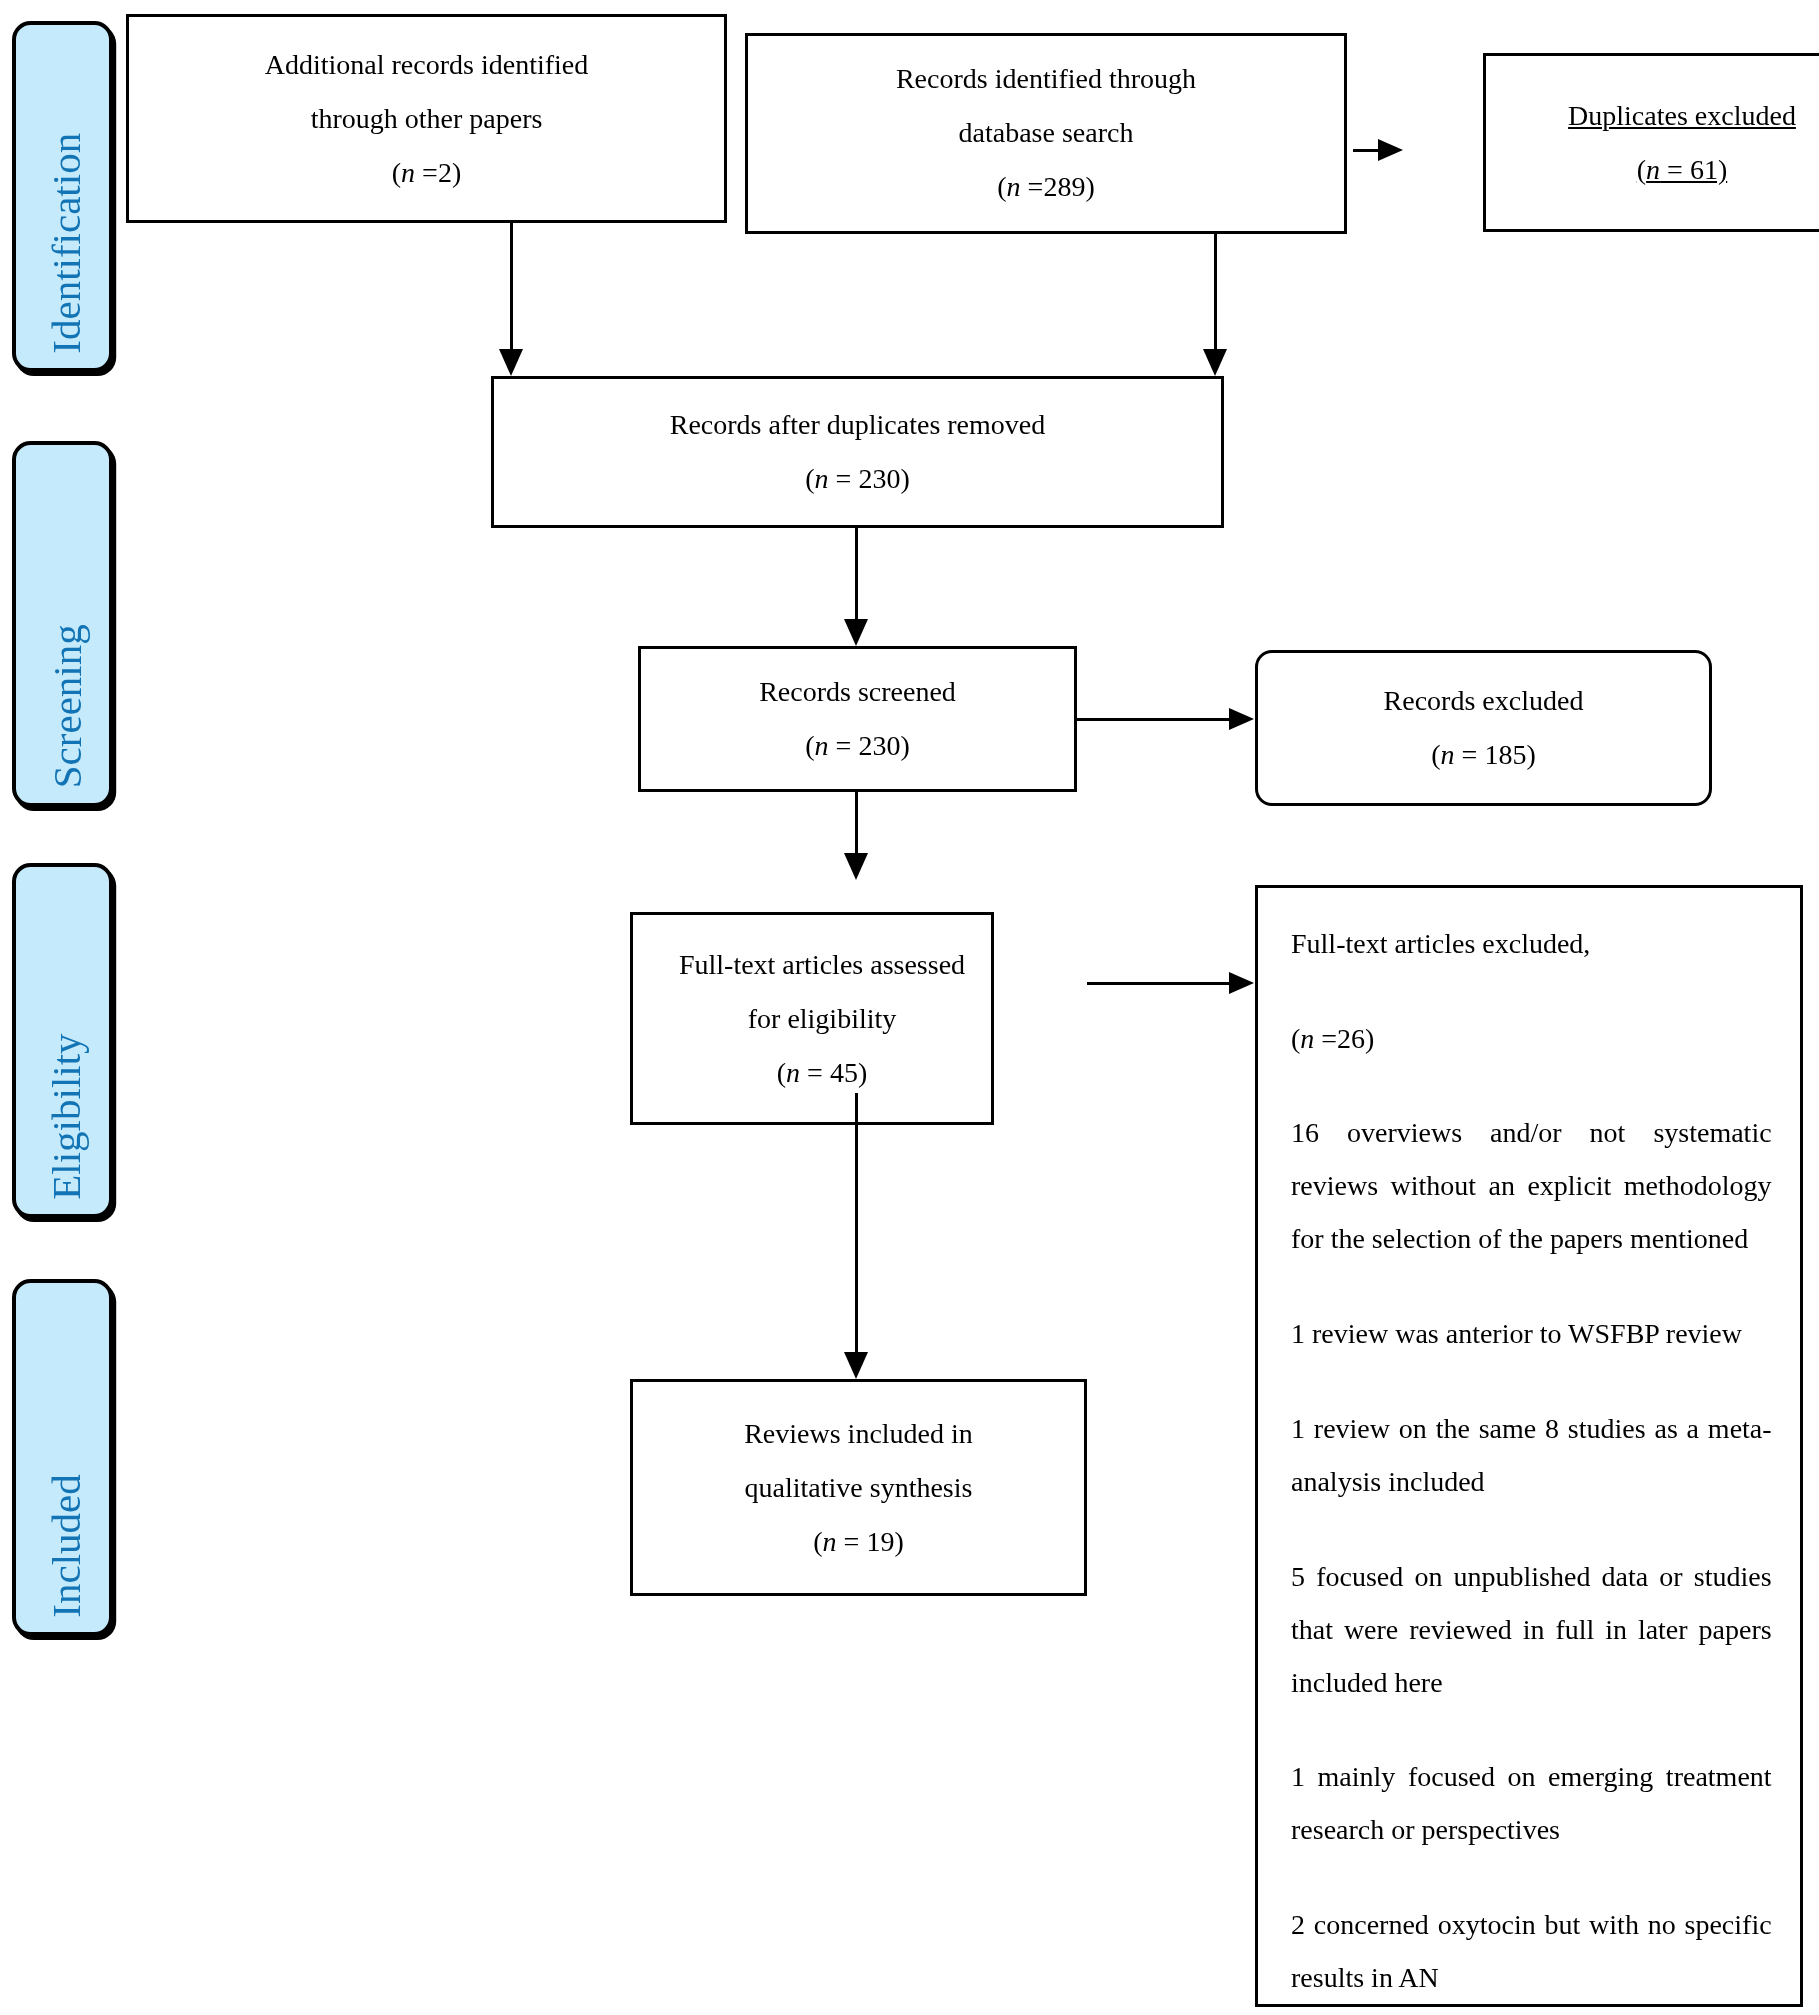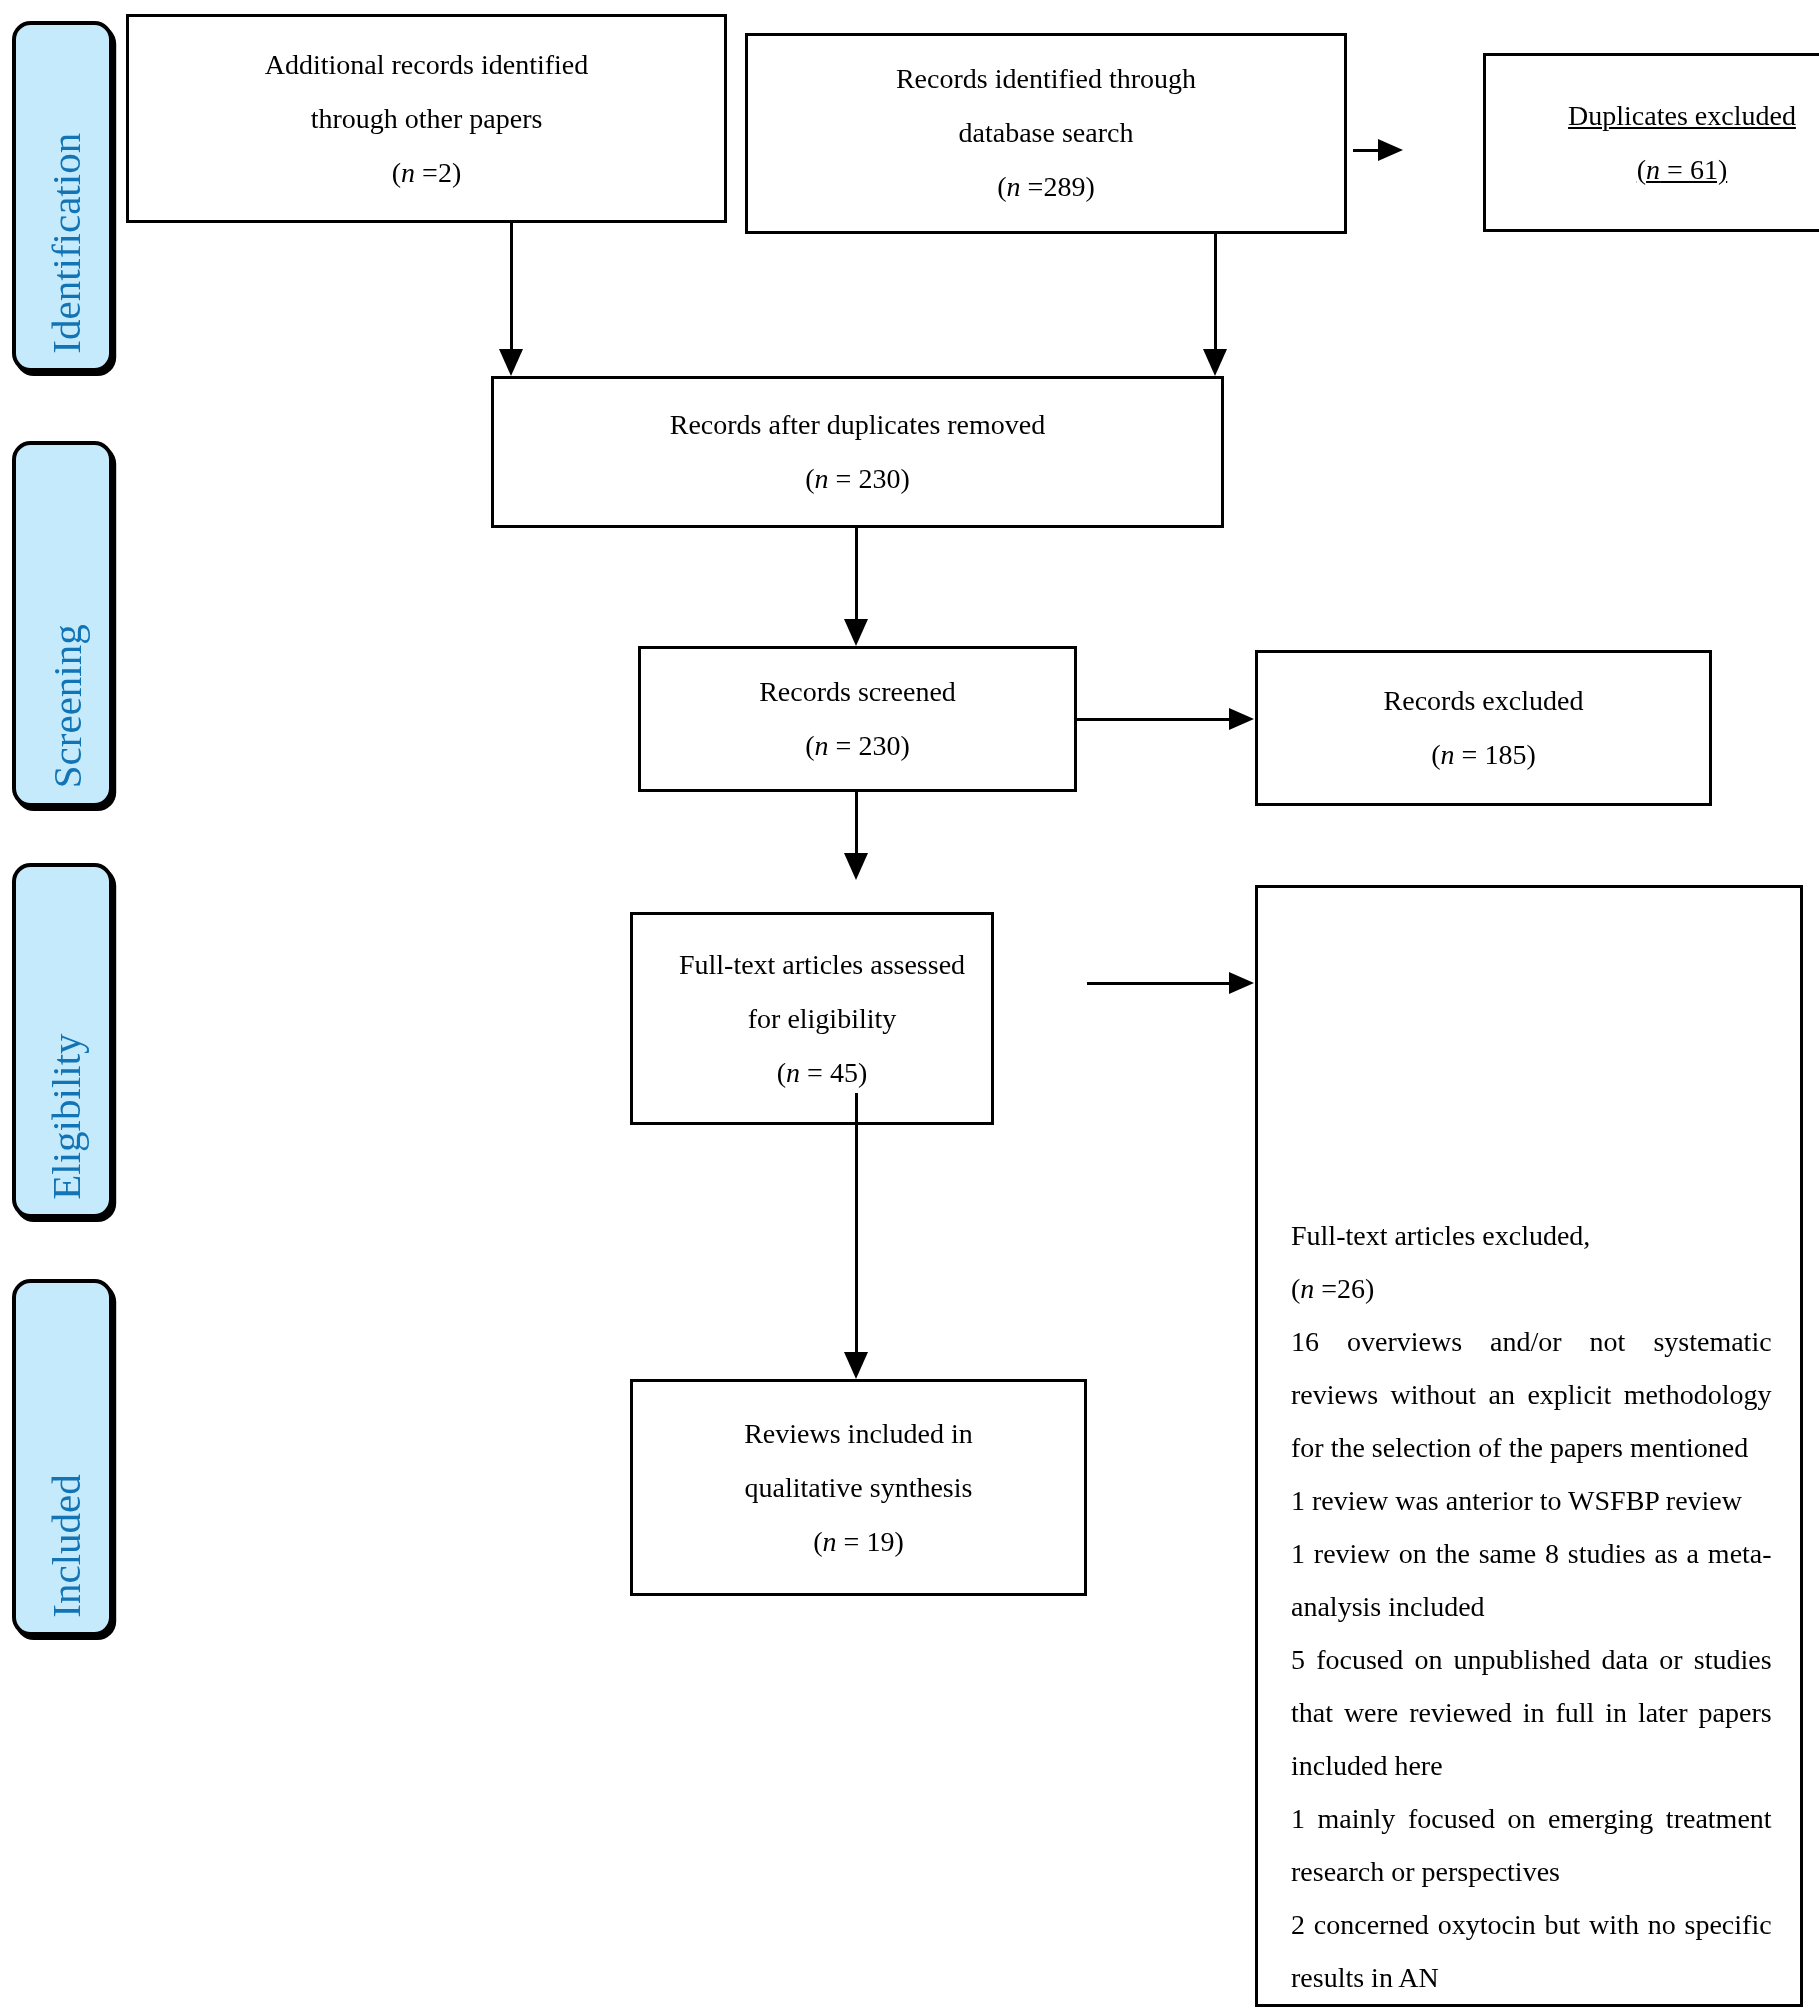--- a/index.html
+++ b/index.html
@@ -40,21 +40,21 @@
     flex-direction: column;
     justify-content: center;
     font-size: 28px;
     line-height: 54px;
     text-align: center;
   }
   .flow-box p { margin: 0; }
   .flow-box i { font-style: italic; }
 
   .flow-box.big {
-    justify-content: flex-end;
+    justify-content: space-between;
     text-align: left;
     padding: 29px 28.4px 0 33px;
     line-height: 53px;
   }
   .flow-box.big p { text-align: justify; }
   .flow-box.big p.no-just { text-align: left; }
 
   
   .vline { position: absolute; width: 2.8px; background: #000; }
   .hline { position: absolute; height: 2.8px; background: #000; }
@@ -109,21 +109,21 @@
   <div class="flow-box" style="left:491px; top:376px; width:733px; height:152px;">
       <p>Records after duplicates removed</p>
       <p class="no-just">(<i>n</i> = 230)</p>
     </div>
 
   <div class="flow-box" style="left:638px; top:646px; width:439px; height:146px;">
       <p>Records screened</p>
       <p class="no-just">(<i>n</i> = 230)</p>
     </div>
 
-  <div class="flow-box" style="left:1255px; top:650px; width:457px; height:156px;">
+  <div class="flow-box" style="left:1255px; top:650px; width:457px; height:156px;border-radius:17px;">
       <p>Records excluded</p>
       <p class="no-just">(<i>n</i> = 185)</p>
     </div>
 
   <div class="flow-box" style="left:630px; top:912px; width:364px; height:213px;padding-left:20px;">
       <p>Full-text articles assessed</p>
       <p>for eligibility</p>
       <p class="no-just">(<i>n</i> = 45)</p>
     </div>
 

